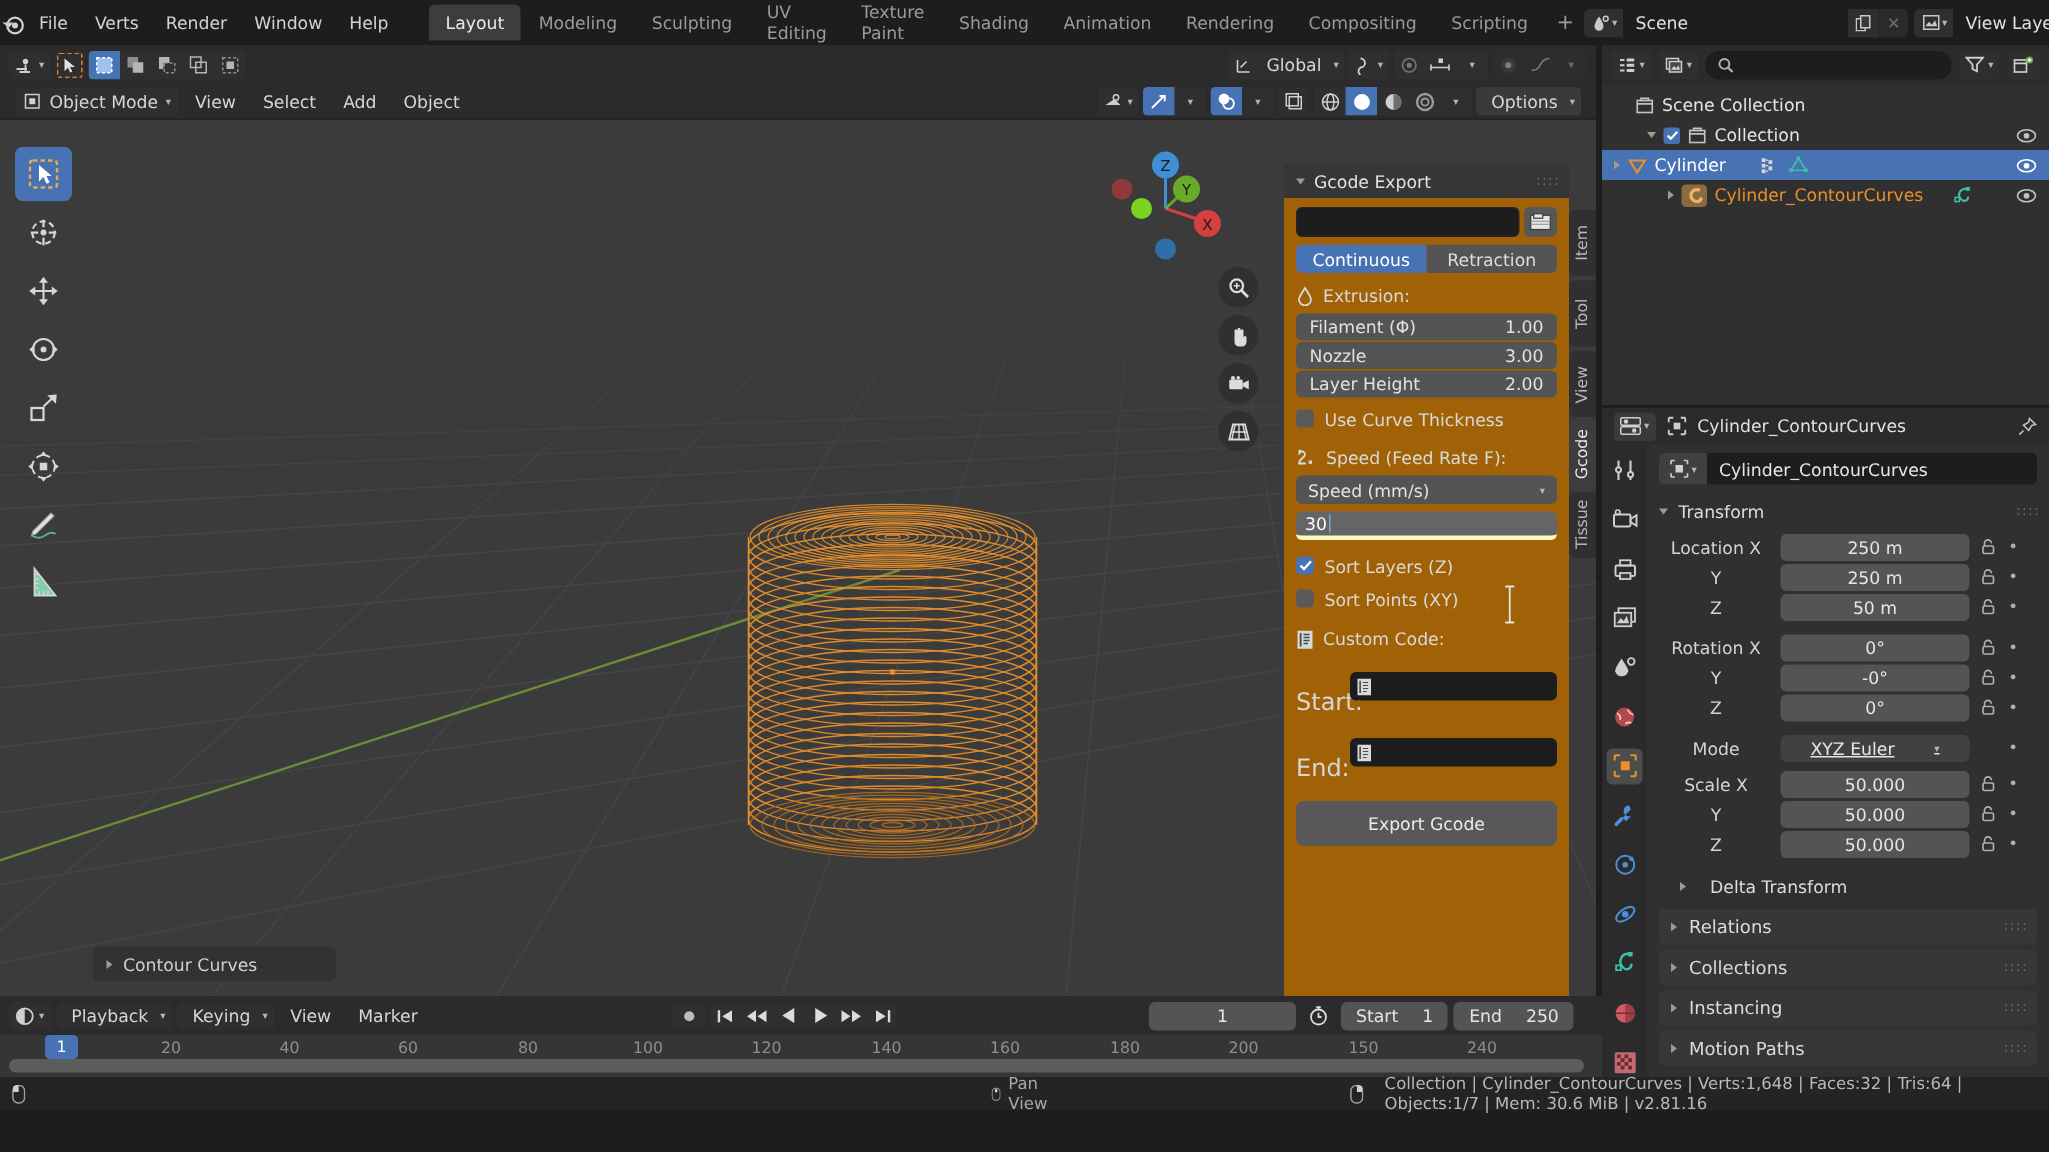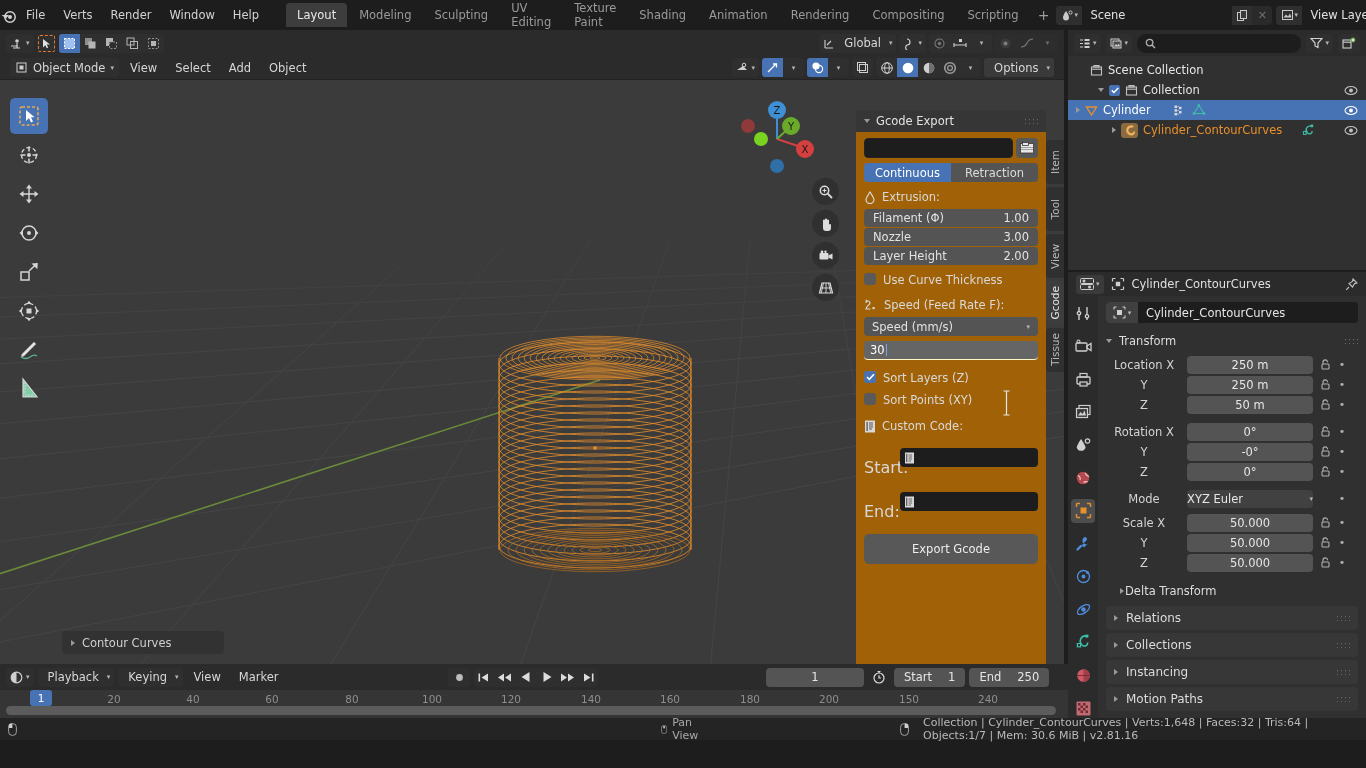--- a/index.html
+++ b/index.html
@@ -104,21 +104,21 @@
              font-size:11.5px; color:#e2e2e2; margin-bottom:1px; }
   .num-row .lab { color:#e2e2e2; }
   .chk-row { display:flex; align-items:flex-start; gap:7px; font-size:11.5px; color:#d9d9d9; height:17px; }
   .chk { width:12px; height:12px; border-radius:3px; background:#5a5a5a; }
   .chk.on { background:#4772b3; display:flex; align-items:center; justify-content:center; }
   .dropdown { height:19px; background:#545454; border-radius:4px; display:flex;
               align-items:center; padding:0 8px; font-size:11.5px; color:#e2e2e2; }
   .dropdown .caret { margin-left:auto; }
   .text-input { height:19px; background:#656565; border-radius:4px; display:flex;
                 align-items:center; padding:0 6px; font-size:11.5px; color:#fff;
-                border-bottom:1px solid #fef9c3; }
+                border-bottom:3px solid #fef9c3; }
   .cursor-bar { display:inline-block; width:1px; height:12px; background:#7ba7e0; margin-left:1px; }
   .cc-row { display:flex; align-items:center; gap:6px; }
   .cc-row .lb { width:30px; font-size:16px; color:#d7d7d7;margin-top:20px; }
   .cc-field { flex:1; height:19px; background:#1d1d1d; border-radius:4px; display:flex;
               align-items:center; padding:0 4px; }
   .export-btn { height:30px; background:#585858; border-radius:5px; display:flex;
                 align-items:center; justify-content:center; font-size:11.5px;
                 color:#ececec; margin-top:8px; }
   .text-caret { position:absolute; left:1004px; top:362px; width:8px; height:24px; }
 
@@ -158,24 +158,24 @@
                  border-radius:4px; margin-bottom:7px; }
   .id-name-row .ic { width:32px; height:21px; background:#404040; border-radius:4px 0 0 4px;
                      display:flex; align-items:center; justify-content:center; gap:2px; }
   .id-name-row .tx { padding-left:8px; font-size:11.5px; color:#e6e6e6; }
   .panel-hdr { display:flex; align-items:center; gap:7px; height:22px; font-size:11.5px; color:#dcdcdc; }
   .prop-row { display:flex; align-items:center; gap:5px; height:19px; margin-bottom:1px; }
   .prop-row .plab { width:76px; text-align:center; font-size:11.5px; color:#d4d4d4; }
   .prop-val { width:126px; height:18px; background:#545454; border-radius:4px;
               display:flex; align-items:center; justify-content:center;
               font-size:11.5px; color:#e6e6e6; }
-  .prop-val.dd { justify-content:flex-start; padding:0 0; background:#414141; }
+  .prop-val.dd { justify-content:flex-start; padding:0 20px; background:#414141;text-decoration:underline; }
   .lockico { width:14px; display:flex; align-items:center; justify-content:center; }
   .dotico { width:10px; display:flex; align-items:center; justify-content:center; color:#b0b0b0; font-size:11px; }
-  .subpanel { display:flex; align-items:center; gap:1px; height:24px; font-size:11.5px;
+  .subpanel { display:flex; align-items:center; gap:16px; height:24px; font-size:11.5px;
               color:#dcdcdc; padding-left:14px; }
   .closed-panel { display:flex; align-items:center; gap:8px; height:24px; font-size:12px;
                   color:#dcdcdc; background:#373737; border-radius:4px; padding:0 8px; margin-top:3px; }
 
   
   .timeline { position:absolute; left:0; top:664px; width:1068px; height:54px; background:#2b2b2b; }
   .tl-header { height:26px; display:flex; align-items:center; padding:0 6px; gap:4px; }
   .tl-strip { position:absolute; left:0; top:26px; width:1068px; height:28px; background:#353535; }
   .tl-tick { position:absolute; top:3px; font-size:10.5px; color:#8e8e8e; transform:translateX(-50%); }
   .tl-scroll { position:absolute; left:6px; bottom:3px; width:1050px; height:9px;

